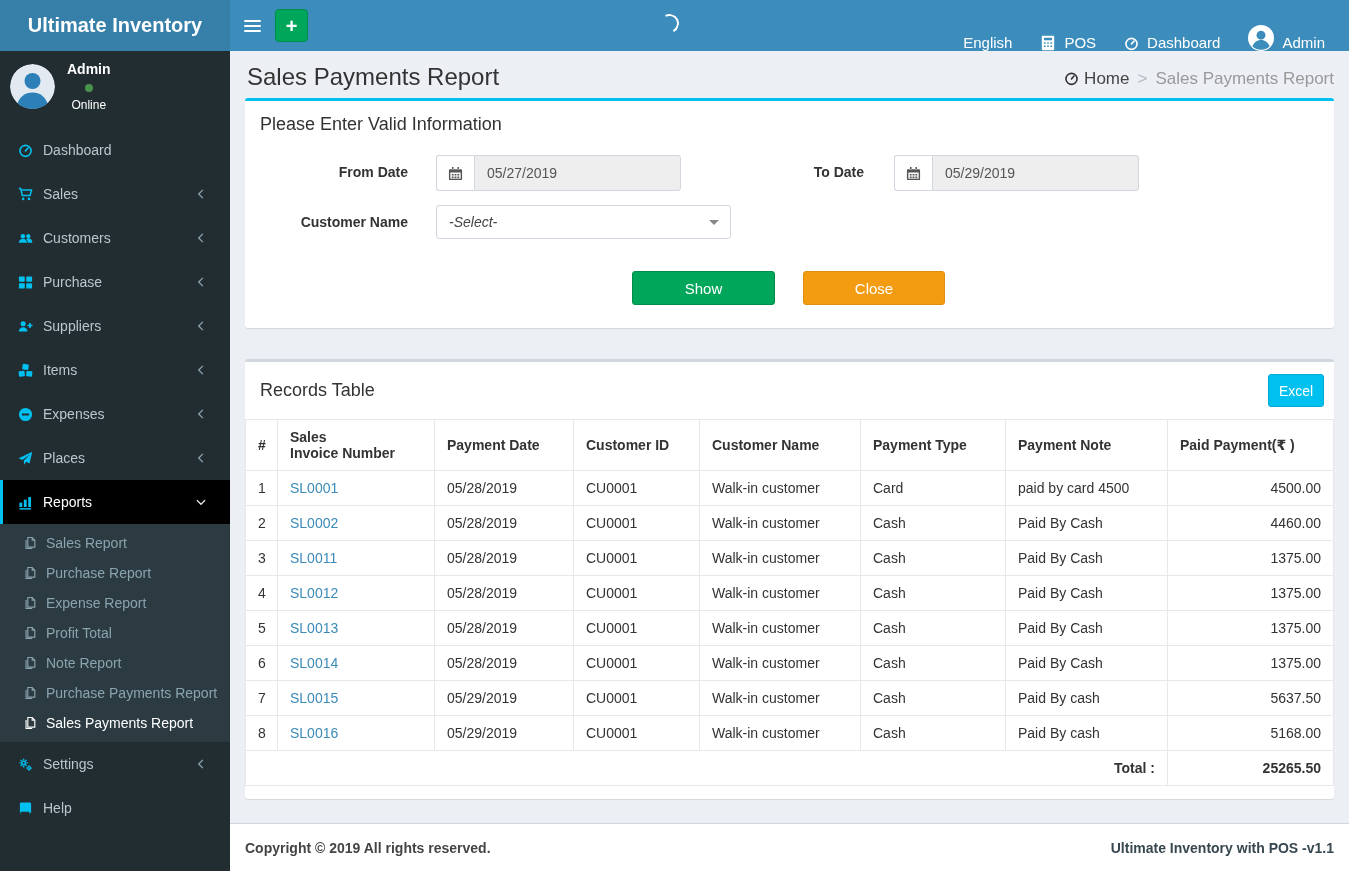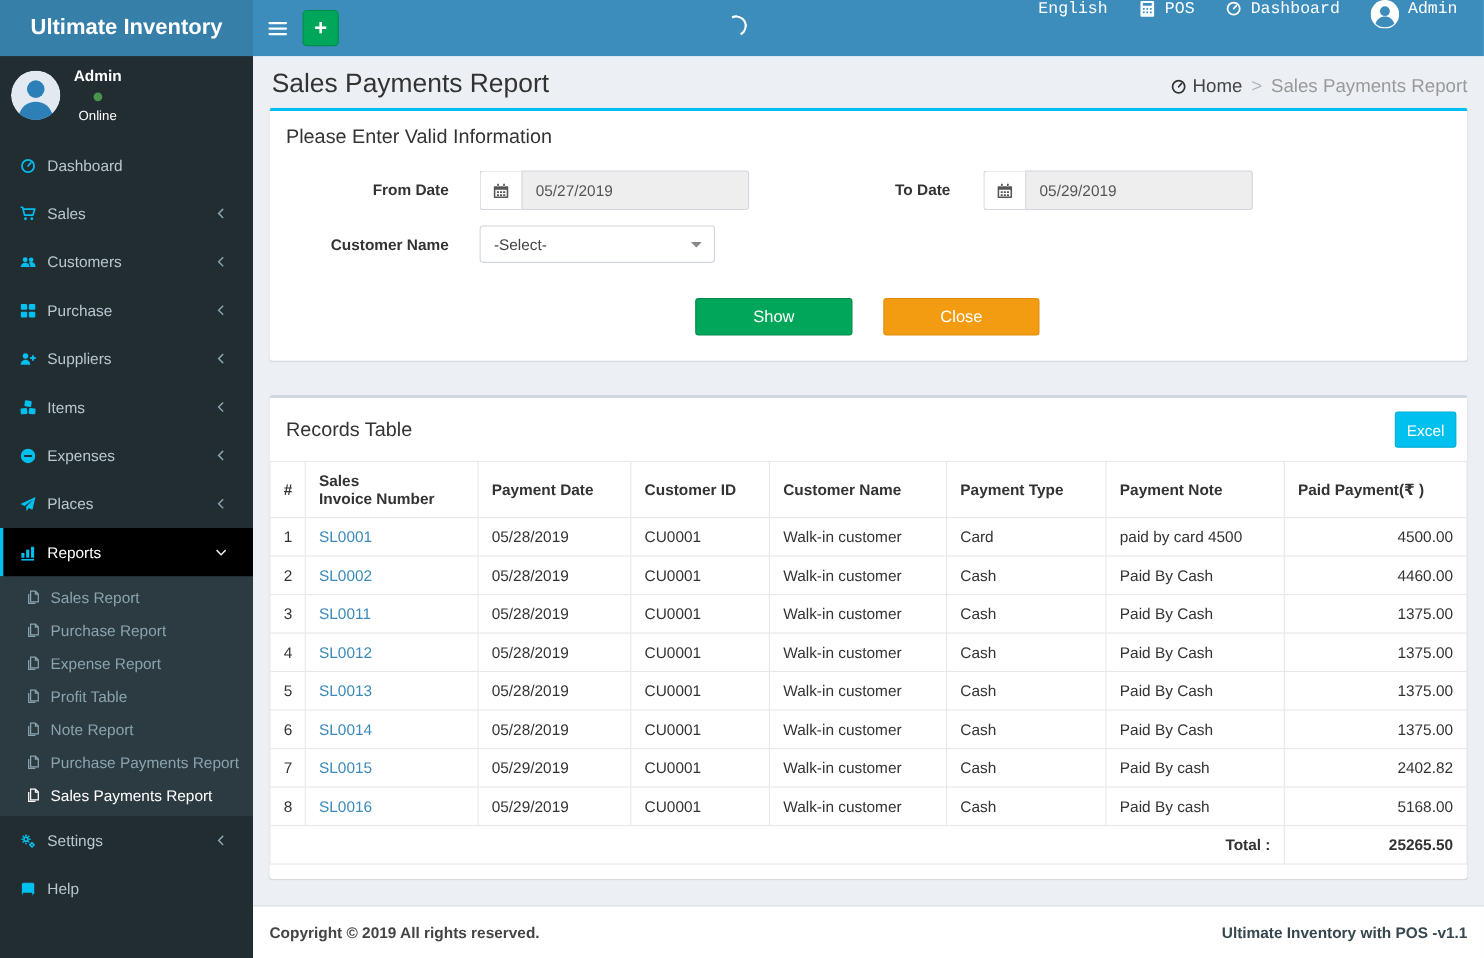--- a/index.html
+++ b/index.html
@@ -36,21 +36,21 @@
   
   .navbar { height:51px; background:#3c8dbc; display:flex; align-items:center; position:relative; flex-shrink:0; }
   .hamburger { width:45px; height:51px; display:flex; flex-direction:column; align-items:center;
                justify-content:center; gap:3px; cursor:pointer; }
   .hamburger b { width:17px; height:2px; background:#fff; border-radius:1px; }
   .plus-btn { width:33px; height:33px; background:#00a65a; border:1px solid #008d4c; border-radius:4px;
               color:#fff; font-size:20px; font-weight:bold; line-height:1; cursor:pointer; }
   .spinner { position:absolute; left:430px; top:14px; width:19px; height:19px; border-radius:50%;
              border:2px solid transparent; border-top-color:#fff; border-right-color:#fff; transform:rotate(18deg); }
   .nav-right { margin-left:auto; display:flex; align-items:stretch; color:#fff; font-size:15px; padding-right:10px; }
-  .nav-item { display:flex; align-items:flex-start; gap:8px; padding:0 14px; height:51px; cursor:pointer;font-family:Liberation Mono, monospace; }
+  .nav-item { display:flex; align-items:flex-end; gap:8px; padding:0 14px; height:51px; cursor:pointer; }
   .nav-item .icn { color:#fff; }
 
   
   .content { flex:1; padding:12px 15px 15px; }
   .content-header { display:flex; justify-content:space-between; align-items:center; }
   .page-title { font-size:24px; font-weight:500; color:#333; margin:0 0 7px 2px; }
   .breadcrumb { font-size:17px; color:#444; display:flex; align-items:center; gap:8px; margin-top:-4px;justify-content:flex-end; }
   .bc-home { display:flex; align-items:center; gap:5px; cursor:pointer; }
   .bc-home .icn { color:#333; }
   .bc-sep { color:#b0b6bb; }
@@ -65,22 +65,22 @@
   .fr-label { width:148px; text-align:right; padding-top:9px; font-weight:bold; color:#333; flex-shrink:0; }
   .fr-label.second { width:183px;text-align:right; }
   .fr-field { margin-left:28px; width:245px; flex-shrink:0; }
   .fr-field.second { margin-left:30px; }
   .input-group { display:flex; height:36px; width:245px; }
   .ig-addon { width:42px; background:#fff; border:1px solid #d2d6de; border-right:none;
               display:flex; align-items:center; justify-content:center; color:#555; cursor:pointer;
               border-radius:3px 0 0 3px; }
   .ig-input { flex:1; border:1px solid #d2d6de; background:#eee; color:#555; font-size:14px;
               padding:0 12px; border-radius:0 3px 3px 0; font-family:inherit; }
-  .select-box { width:214px; height:34px; border:1px solid #d2d6de; border-radius:3px; background:#fff;
-                display:flex; align-items:center; padding:0 12px; color:#444; position:relative; cursor:pointer; }
+  .select-box { width:295px; height:34px; border:1px solid #d2d6de; border-radius:3px; background:#fff;
+                display:flex; align-items:center; padding:0 12px; color:#444; position:relative; cursor:pointer;font-style:italic; }
   .select-box .arrow { position:absolute; right:11px; top:14px; width:0; height:0;
                 border-left:5px solid transparent; border-right:5px solid transparent; border-top:5px solid #888; }
   .btn-row { display:flex; padding:18px 0 13px; }
   .btn { height:34px; border-radius:3px; color:#fff; font-size:15px; font-family:inherit; cursor:pointer; }
   .show-btn { margin-left:372px; width:143px; background:#00a65a; border:1px solid #008d4c; }
   .close-btn { margin-left:28px; width:142px; background:#f39c12; border:1px solid #e08e0b; }
 
   
   .records-card { border-top:3px solid #d2d6de; padding-bottom:13px; }
   .records-header { display:flex; justify-content:space-between; align-items:center; padding:12px 10px 12px 15px; }
@@ -285,21 +285,21 @@
             <span>Expense Report</span>
           </div>
           <div class="submenu-item">
             <span class="icn">
               <svg viewBox="0 0 16 16" width="14" height="14" fill="none" stroke="currentColor" stroke-width="1.3">
                 <path d="M5.5 1.7h5l3 3v8h-8z"></path>
                 <path d="M10.5 1.7v3h3"></path>
                 <path d="M3.5 4.7v9.6h7"></path>
               </svg>
             </span>
-            <span>Profit Table</span>
+            <span>Profit Total</span>
           </div>
           <div class="submenu-item">
             <span class="icn">
               <svg viewBox="0 0 16 16" width="14" height="14" fill="none" stroke="currentColor" stroke-width="1.3">
                 <path d="M5.5 1.7h5l3 3v8h-8z"></path>
                 <path d="M10.5 1.7v3h3"></path>
                 <path d="M3.5 4.7v9.6h7"></path>
               </svg>
             </span>
             <span>Note Report</span>
@@ -555,21 +555,21 @@
                 <td class="num">1375.00</td>
               </tr>
               <tr>
                 <td>7</td>
                 <td><a class="invoice-link">SL0015</a></td>
                 <td>05/29/2019</td>
                 <td>CU0001</td>
                 <td>Walk-in customer</td>
                 <td>Cash</td>
                 <td>Paid By cash</td>
-                <td class="num">2402.82</td>
+                <td class="num">5637.50</td>
               </tr>
               <tr>
                 <td>8</td>
                 <td><a class="invoice-link">SL0016</a></td>
                 <td>05/29/2019</td>
                 <td>CU0001</td>
                 <td>Walk-in customer</td>
                 <td>Cash</td>
                 <td>Paid By cash</td>
                 <td class="num">5168.00</td>

